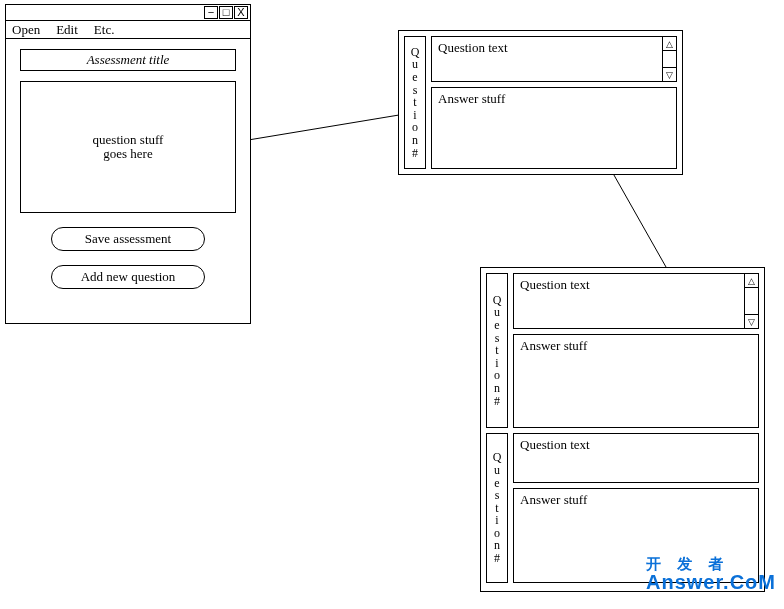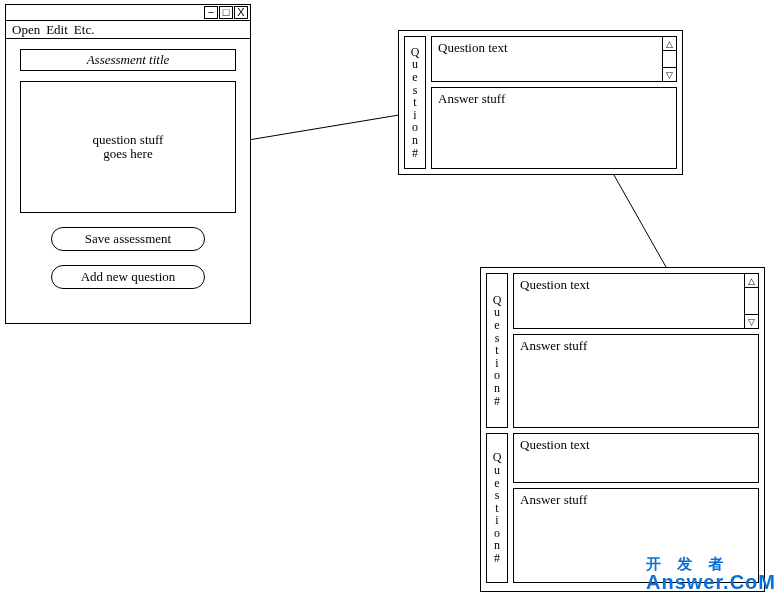--- a/index.html
+++ b/index.html
@@ -38,21 +38,21 @@
       border: 1px solid #000;
       display: flex; align-items: center; justify-content: center;
       font-size: 11px; font-family: sans-serif;
       line-height: 1;
     }
     .menubar {
       height: 18px;
       border-bottom: 1px solid #000;
       display: flex;
       align-items: center;
-      gap: 6px;
+      gap: 16px;
       padding-left: 6px;
     }
     .editor-body {
       padding: 10px 14px;
       display: flex;
       flex-direction: column;
       align-items: center;
     }
     .title-field {
       width: 100%;

